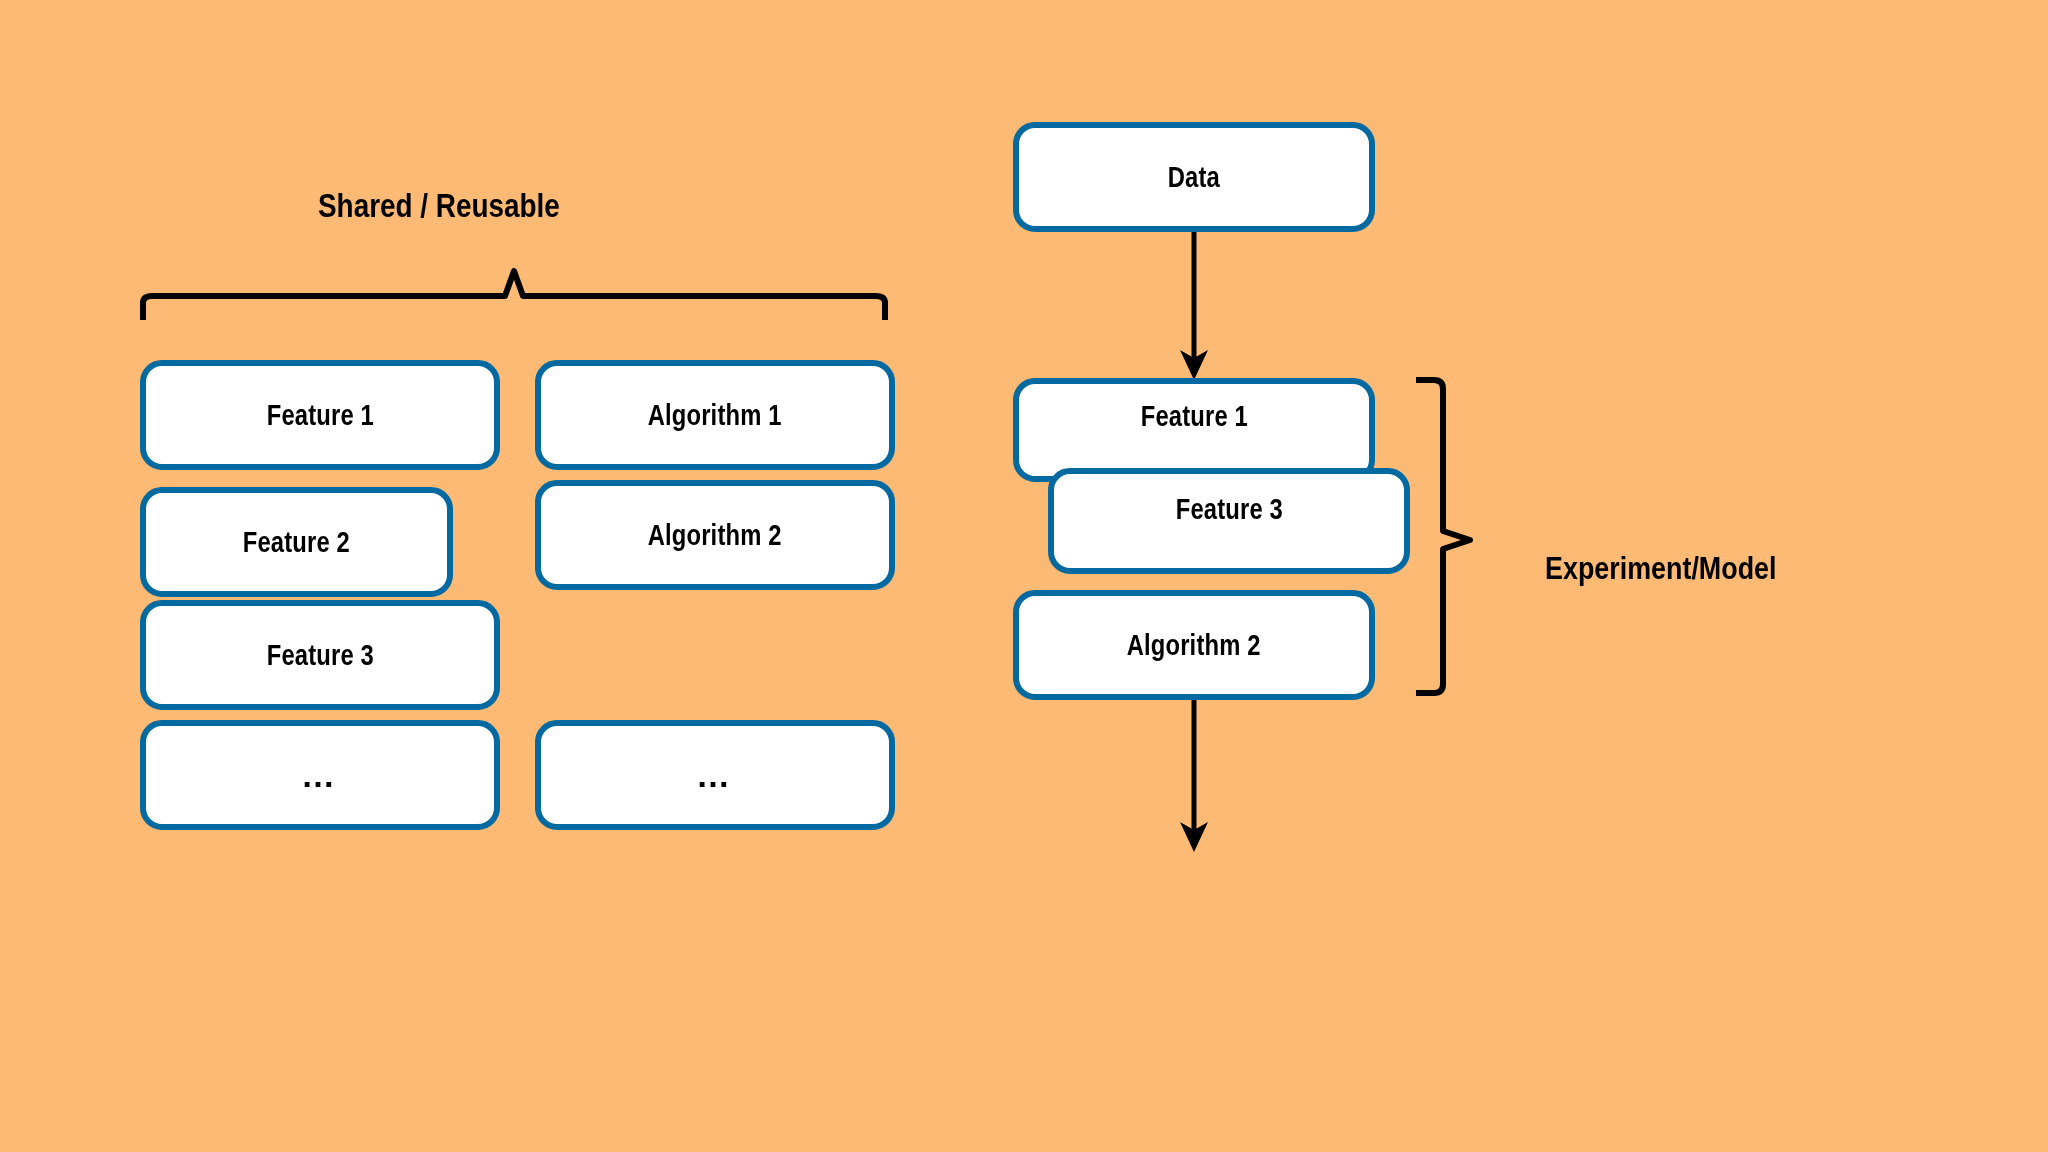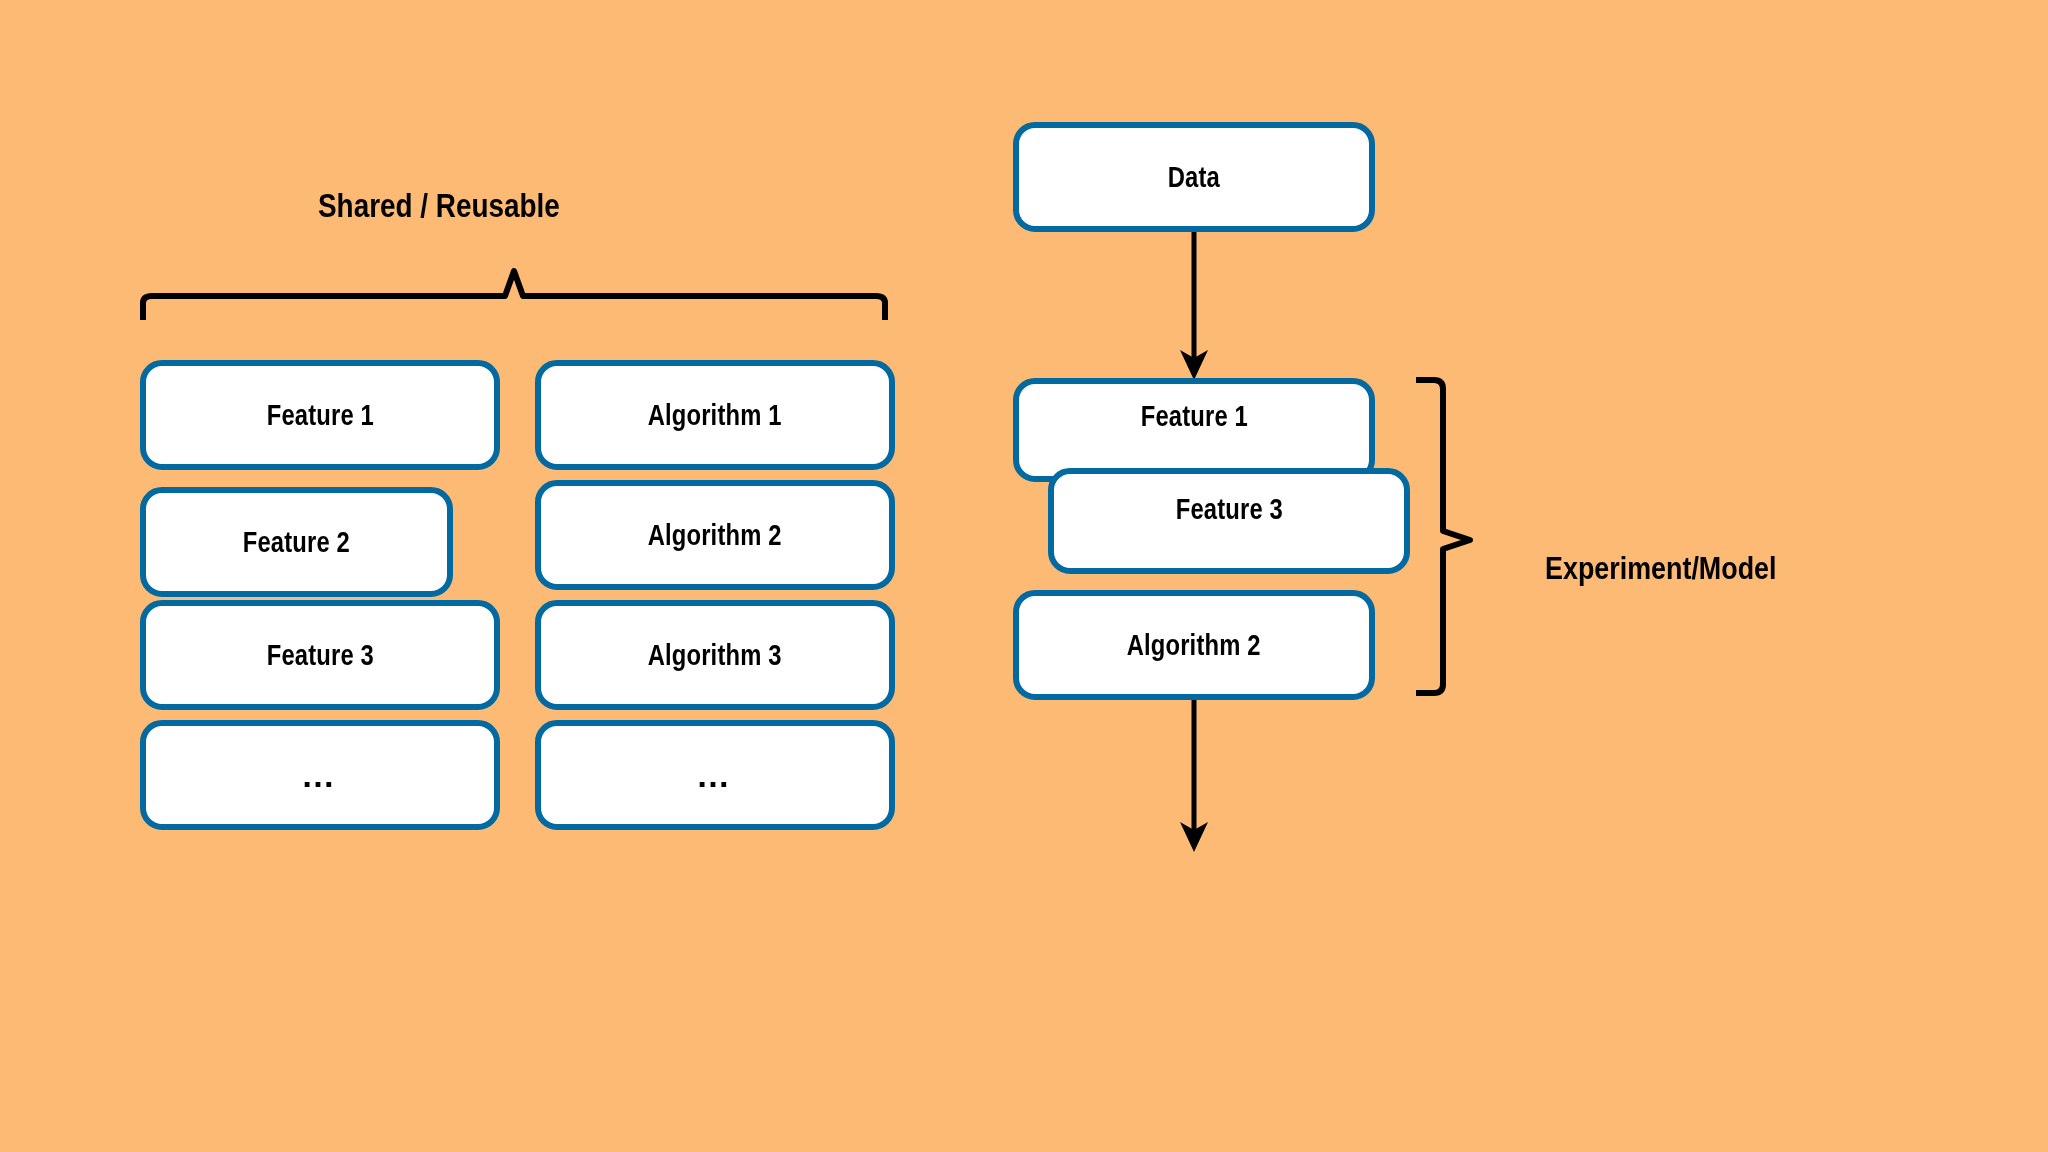--- a/index.html
+++ b/index.html
@@ -112,23 +112,20 @@
   <div class="node" style="left:140px; top:720px; width:360px; height:110px;">
     <span class="node-label ellipsis">…</span>
   </div>
 
   <div class="node" style="left:535px; top:360px; width:360px; height:110px;text-align:right;">
     <span class="node-label">Algorithm 1</span>
   </div>
   <div class="node" style="left:535px; top:480px; width:360px; height:110px;">
     <span class="node-label">Algorithm 2</span>
   </div>
-  <div class="node" style="left:535px; top:600px; width:360px; height:110px;">
-    <span class="node-label">Algorithm 3</span>
-  </div>
   <div class="node" style="left:535px; top:720px; width:360px; height:110px;">
     <span class="node-label ellipsis">…</span>
   </div>
 
   <div class="node" style="left:1013px; top:122px; width:362px; height:110px;">
     <span class="node-label">Data</span>
   </div>
 
   <div class="node" style="left:1013px; top:378px; width:362px; height:104px; z-index:1;">
     <span class="node-label" style="position:relative; top:-14px;">Feature 1</span>

